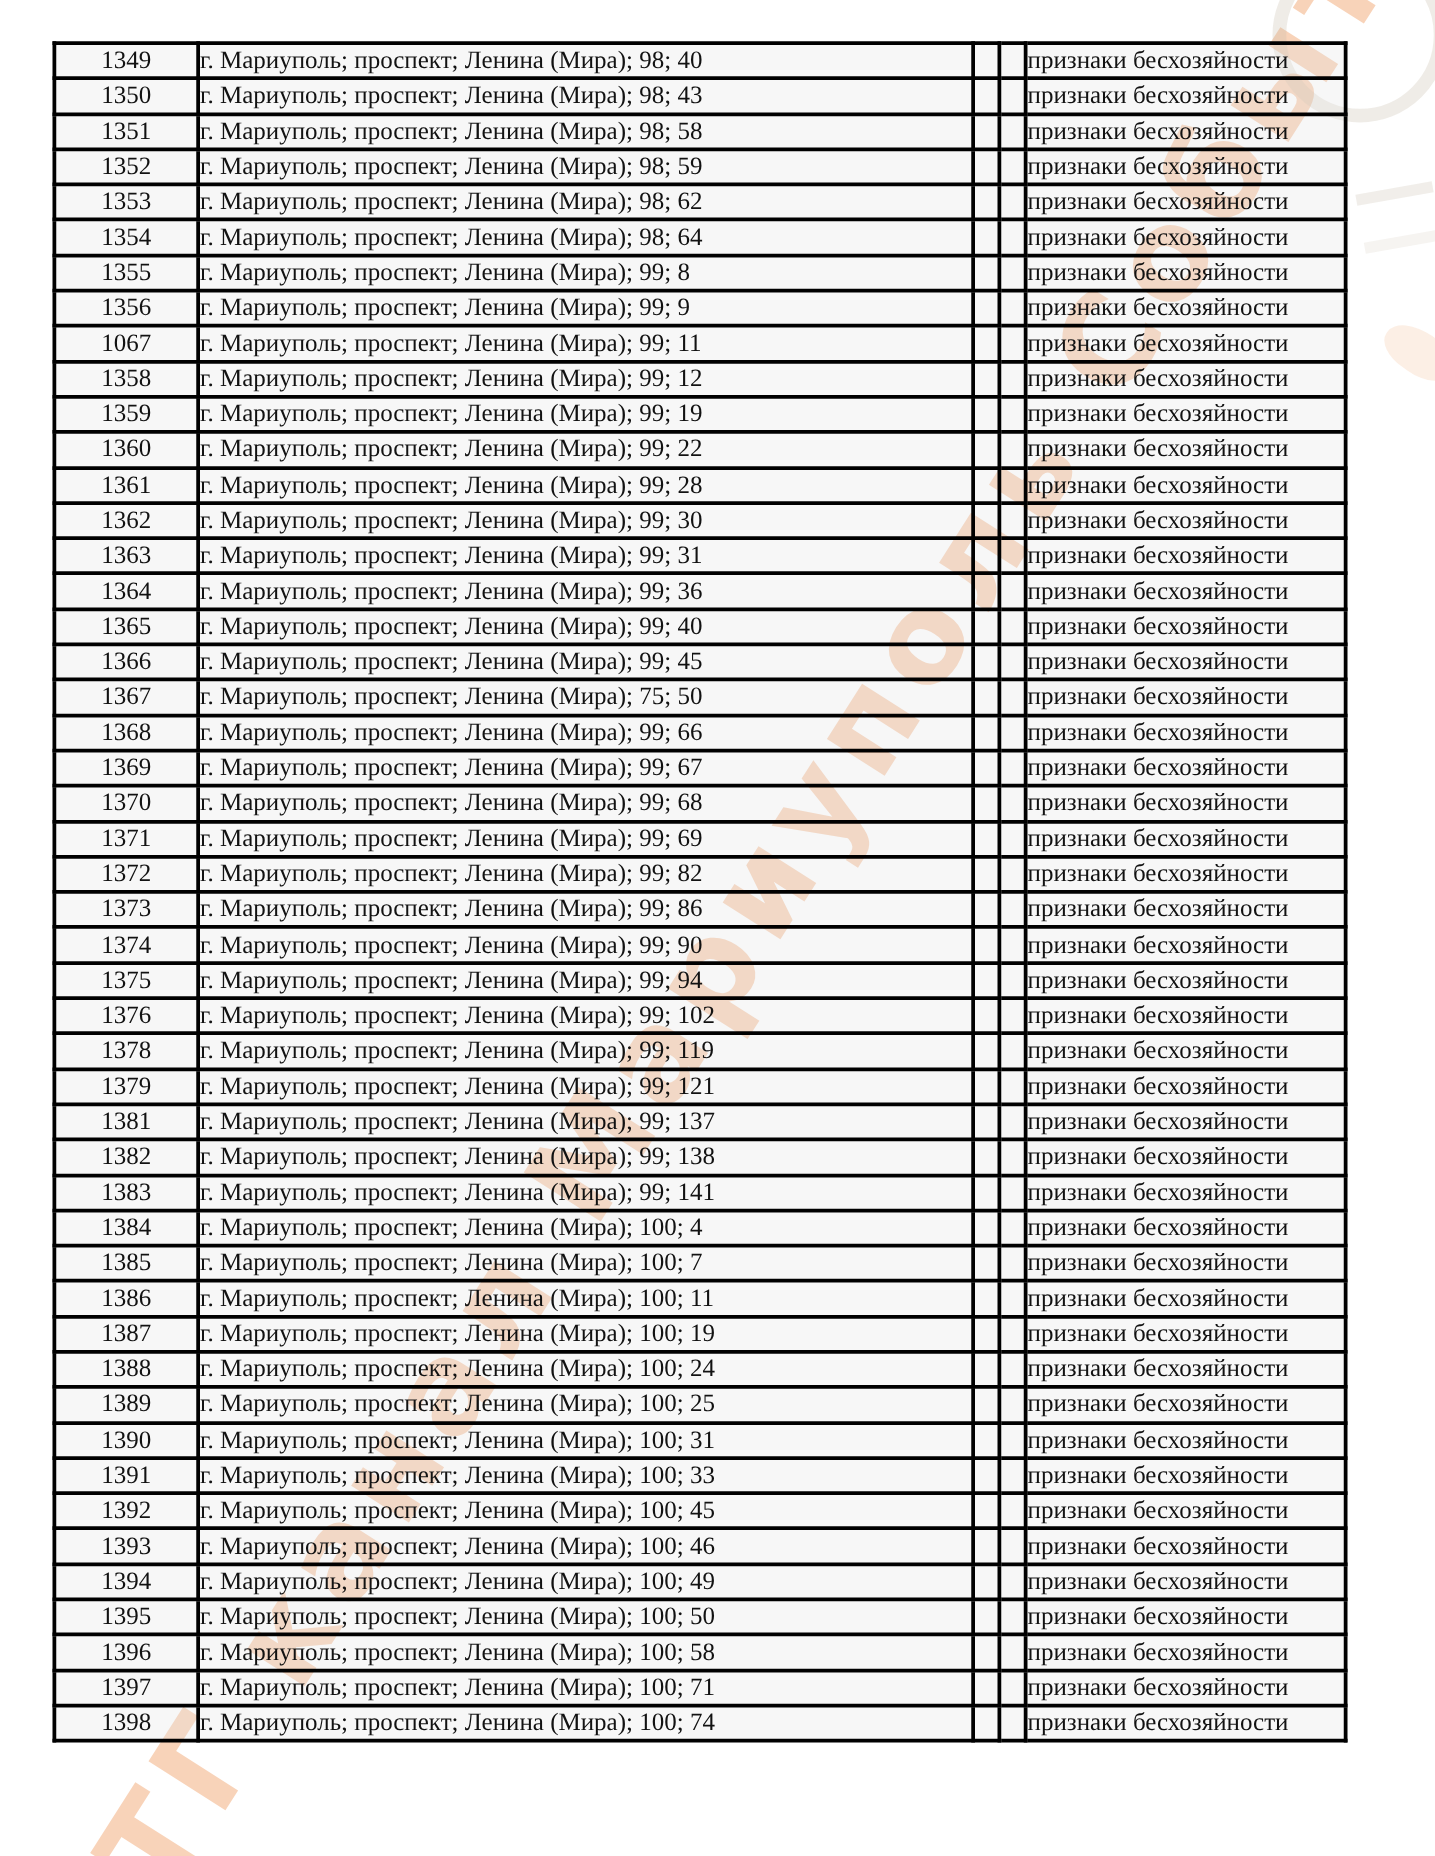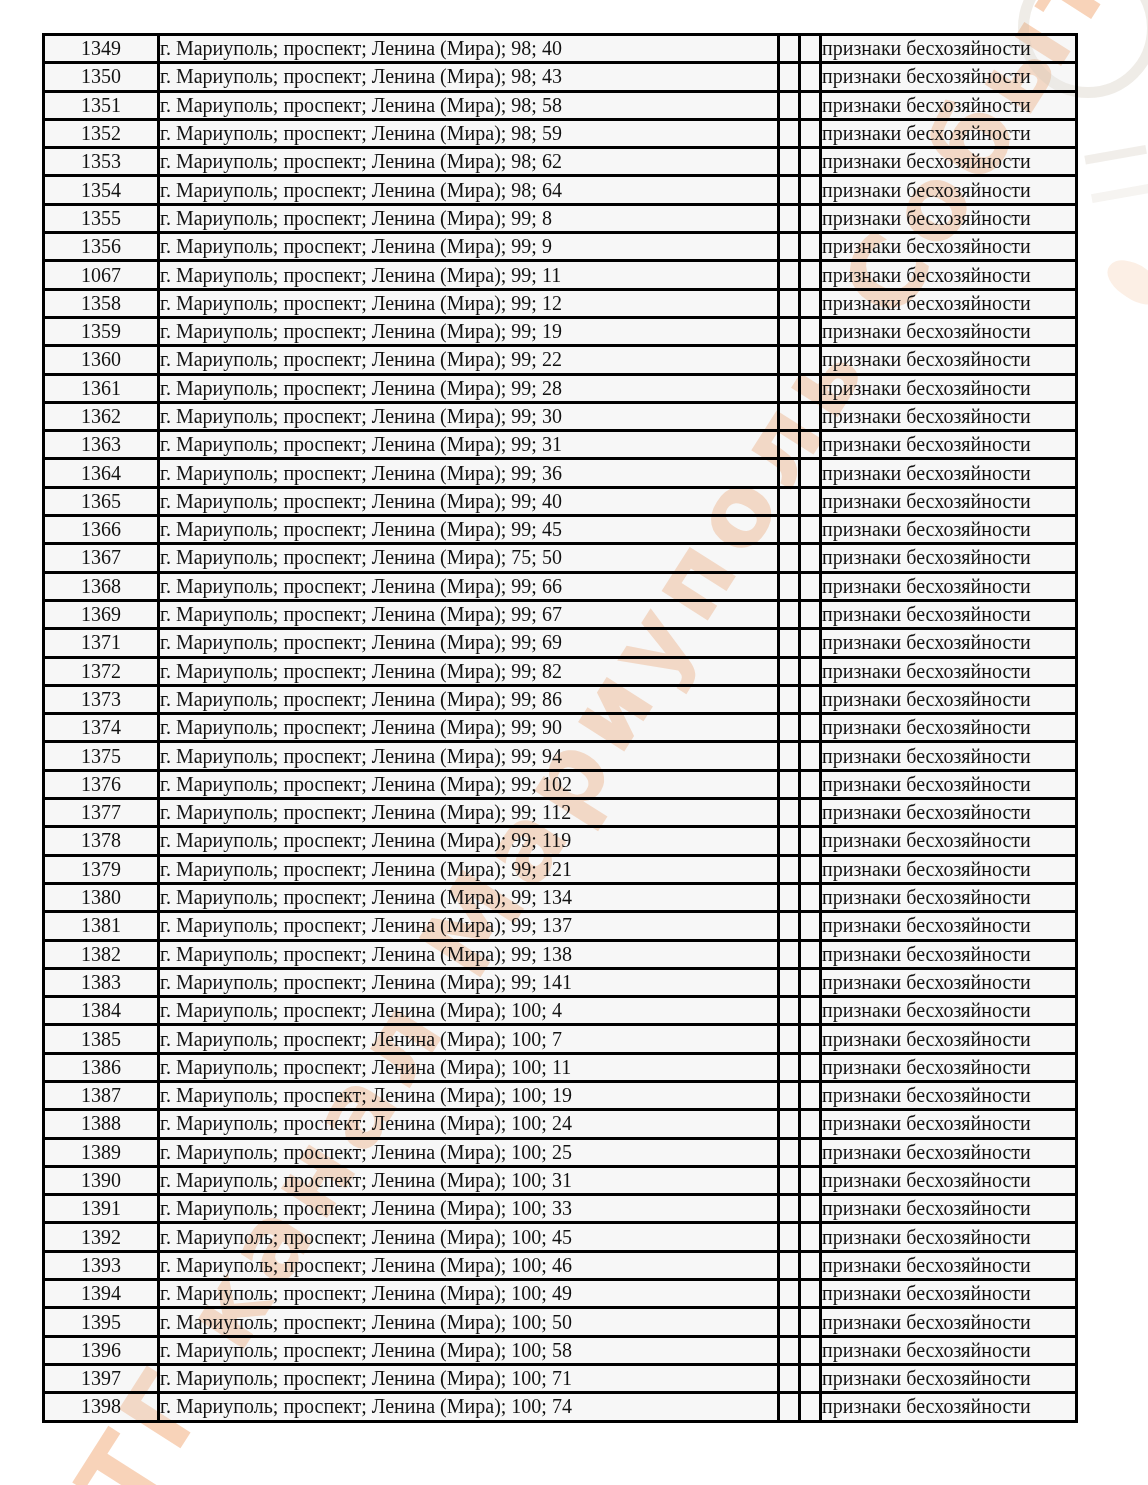--- a/index.html
+++ b/index.html
@@ -238,20 +238,27 @@
           <td class="c-status">признаки бесхозяйности</td>
         </tr>
         <tr>
           <td class="c-num">1369</td>
           <td class="c-addr">г. Мариуполь; проспект; Ленина (Мира); 99; 67</td>
           <td class="c-e1"></td>
           <td class="c-e2"></td>
           <td class="c-status">признаки бесхозяйности</td>
         </tr>
         <tr>
+          <td class="c-num">1370</td>
+          <td class="c-addr">г. Мариуполь; проспект; Ленина (Мира); 99; 68</td>
+          <td class="c-e1"></td>
+          <td class="c-e2"></td>
+          <td class="c-status">признаки бесхозяйности</td>
+        </tr>
+        <tr>
           <td class="c-num">1371</td>
           <td class="c-addr">г. Мариуполь; проспект; Ленина (Мира); 99; 69</td>
           <td class="c-e1"></td>
           <td class="c-e2"></td>
           <td class="c-status">признаки бесхозяйности</td>
         </tr>
         <tr>
           <td class="c-num">1372</td>
           <td class="c-addr">г. Мариуполь; проспект; Ленина (Мира); 99; 82</td>
           <td class="c-e1"></td>
@@ -280,43 +287,29 @@
           <td class="c-status">признаки бесхозяйности</td>
         </tr>
         <tr>
           <td class="c-num">1376</td>
           <td class="c-addr">г. Мариуполь; проспект; Ленина (Мира); 99; 102</td>
           <td class="c-e1"></td>
           <td class="c-e2"></td>
           <td class="c-status">признаки бесхозяйности</td>
         </tr>
         <tr>
-          <td class="c-num">1377</td>
-          <td class="c-addr">г. Мариуполь; проспект; Ленина (Мира); 99; 112</td>
-          <td class="c-e1"></td>
-          <td class="c-e2"></td>
-          <td class="c-status">признаки бесхозяйности</td>
-        </tr>
-        <tr>
           <td class="c-num">1378</td>
           <td class="c-addr">г. Мариуполь; проспект; Ленина (Мира); 99; 119</td>
           <td class="c-e1"></td>
           <td class="c-e2"></td>
           <td class="c-status">признаки бесхозяйности</td>
         </tr>
         <tr>
           <td class="c-num">1379</td>
           <td class="c-addr">г. Мариуполь; проспект; Ленина (Мира); 99; 121</td>
-          <td class="c-e1"></td>
-          <td class="c-e2"></td>
-          <td class="c-status">признаки бесхозяйности</td>
-        </tr>
-        <tr>
-          <td class="c-num">1380</td>
-          <td class="c-addr">г. Мариуполь; проспект; Ленина (Мира); 99; 134</td>
           <td class="c-e1"></td>
           <td class="c-e2"></td>
           <td class="c-status">признаки бесхозяйности</td>
         </tr>
         <tr>
           <td class="c-num">1381</td>
           <td class="c-addr">г. Мариуполь; проспект; Ленина (Мира); 99; 137</td>
           <td class="c-e1"></td>
           <td class="c-e2"></td>
           <td class="c-status">признаки бесхозяйности</td>

